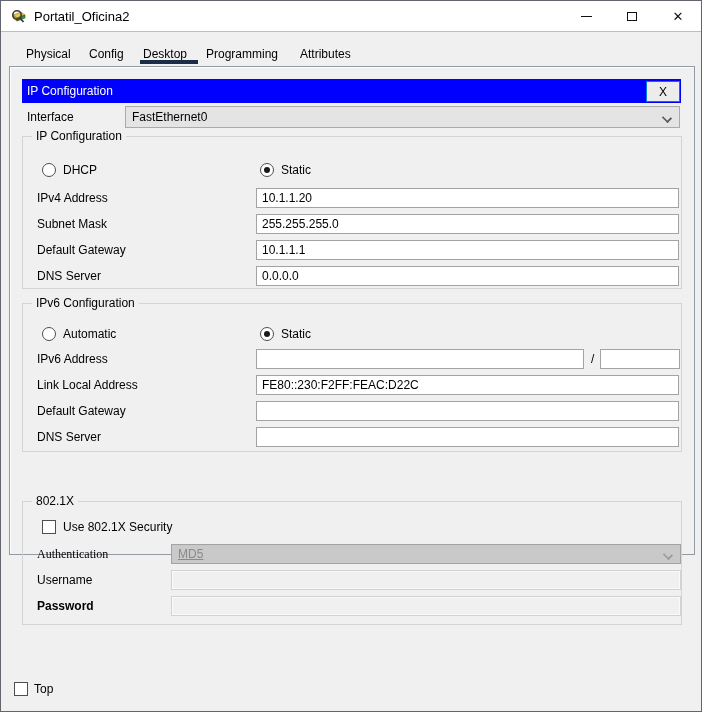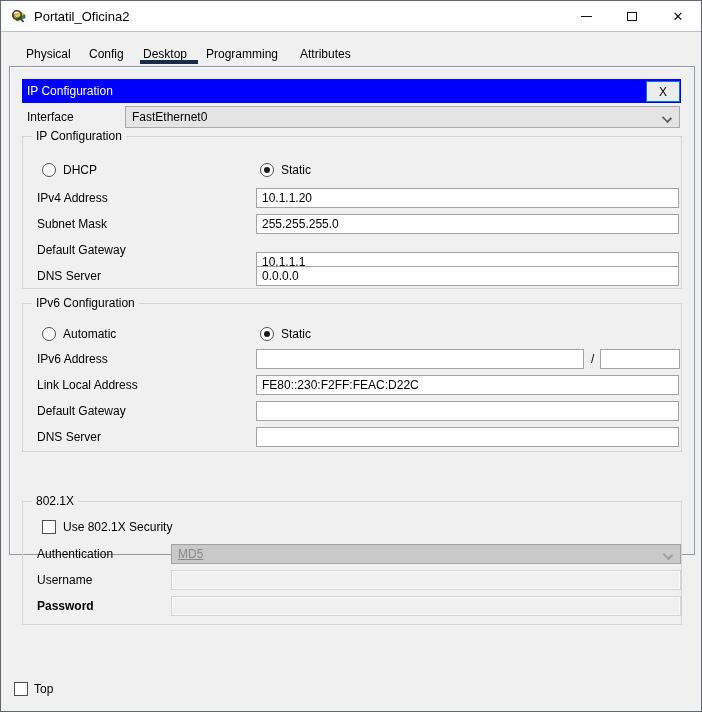--- a/index.html
+++ b/index.html
@@ -128,21 +128,21 @@
       <div class="abs radio" style="left:19px; top:26px;"></div>
       <span class="abs field-label" style="left:40px; top:23px;">DHCP</span>
       <div class="abs radio checked" style="left:237px; top:26px;"></div>
       <span class="abs field-label" style="left:258px; top:23px;">Static</span>
 
       <span class="abs field-label" style="left:14px; top:51px;">IPv4 Address</span>
       <input class="abs txt" style="left: 233px; top: 51px; width: 423px;" value="10.1.1.20">
       <span class="abs field-label" style="left:14px; top:77px;">Subnet Mask</span>
       <input class="abs txt" style="left: 233px; top: 77px; width: 423px;" value="255.255.255.0">
       <span class="abs field-label" style="left:14px; top:103px;">Default Gateway</span>
-      <input class="abs txt" style="left: 233px; top: 103px; width: 423px; margin-top: 12px;" value="10.1.1.1">
+      <input class="abs txt" style="left: 233px; top: 103px; width: 423px;" value="10.1.1.1">
       <span class="abs field-label" style="left:14px; top:129px;">DNS Server</span>
       <input class="abs txt" style="left: 233px; top: 129px; width: 423px;" value="0.0.0.0">
     </div>
 
     <div class="abs groupbox" style="left:12px; top:236px; width:660px; height:149px;">
       <span class="group-legend">IPv6 Configuration</span>
 
       <div class="abs radio" style="left:19px; top:23px;"></div>
       <span class="abs field-label" style="left:40px; top:20px;">Automatic</span>
       <div class="abs radio checked" style="left:237px; top:23px;"></div>
@@ -160,21 +160,21 @@
       <span class="abs field-label" style="left:14px; top:123px;">DNS Server</span>
       <input class="abs txt" style="left: 233px; top: 123px; width: 423px;" value="">
     </div>
 
     <div class="abs groupbox" style="left:12px; top:394px; width:660px; height:124px;margin-top:40px;">
       <span class="group-legend">802.1X</span>
 
       <div class="abs checkbox" style="left:19px; top:18px;"></div>
       <span class="abs field-label" style="left:40px; top:15px;">Use 802.1X Security</span>
 
-      <span class="abs field-label" style="left:14px; top:42px;">Authentication</span>
+      <span class="abs field-label" style="left:14px; top:42px;font-family:Liberation Serif, serif;">Authentication</span>
       <div class="abs combo-dis" style="left:148px; top:42px; width:510px;text-decoration:underline;">
         <span>MD5</span>
         <span class="chev"></span>
       </div>
 
       <span class="abs field-label" style="left:14px; top:68px;">Username</span>
       <input class="abs txt-dis" style="left: 148px; top: 68px; width: 510px;" disabled="" value="">
       <span class="abs field-label" style="left:14px; top:94px;font-weight:bold;">Password</span>
       <input class="abs txt-dis" style="left: 148px; top: 94px; width: 510px;" disabled="" value="">
     </div>

